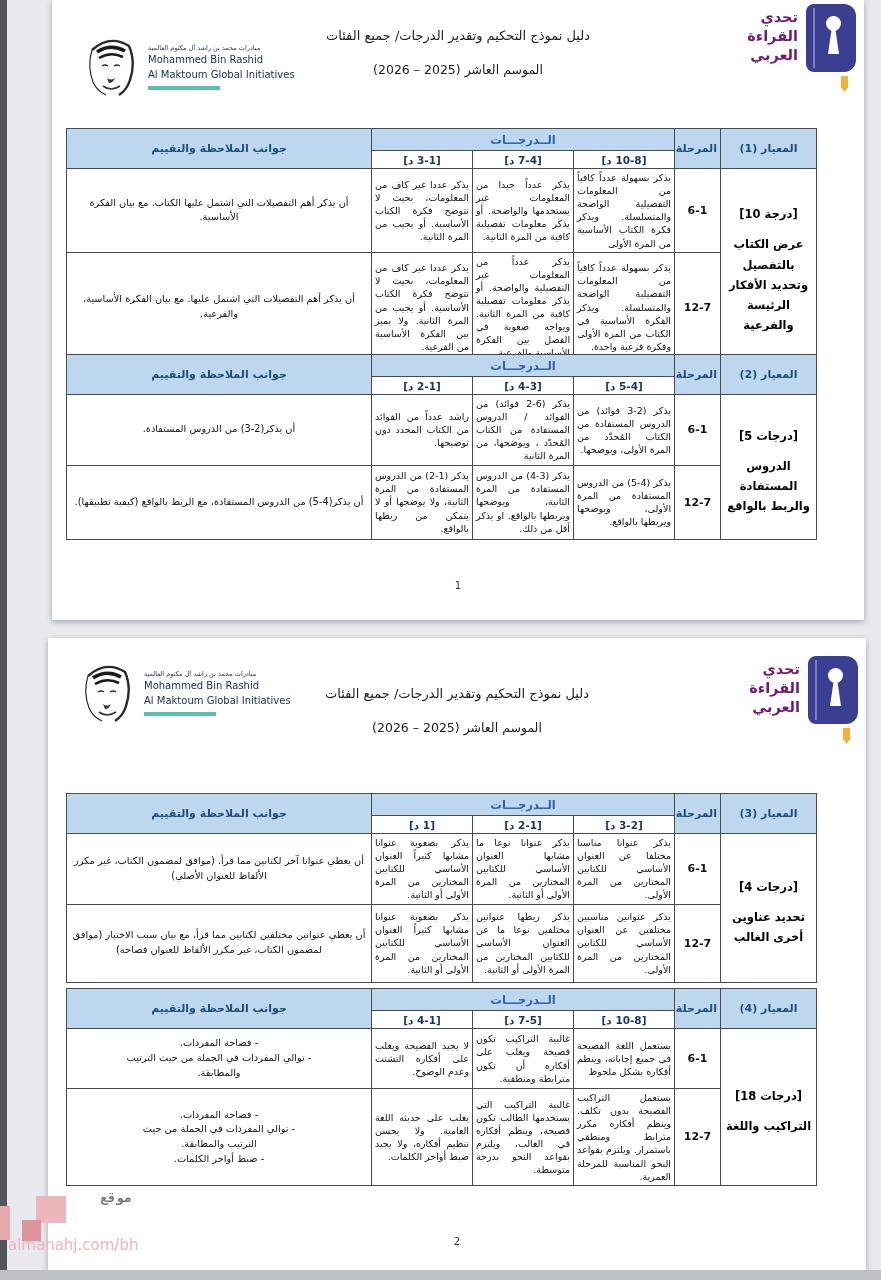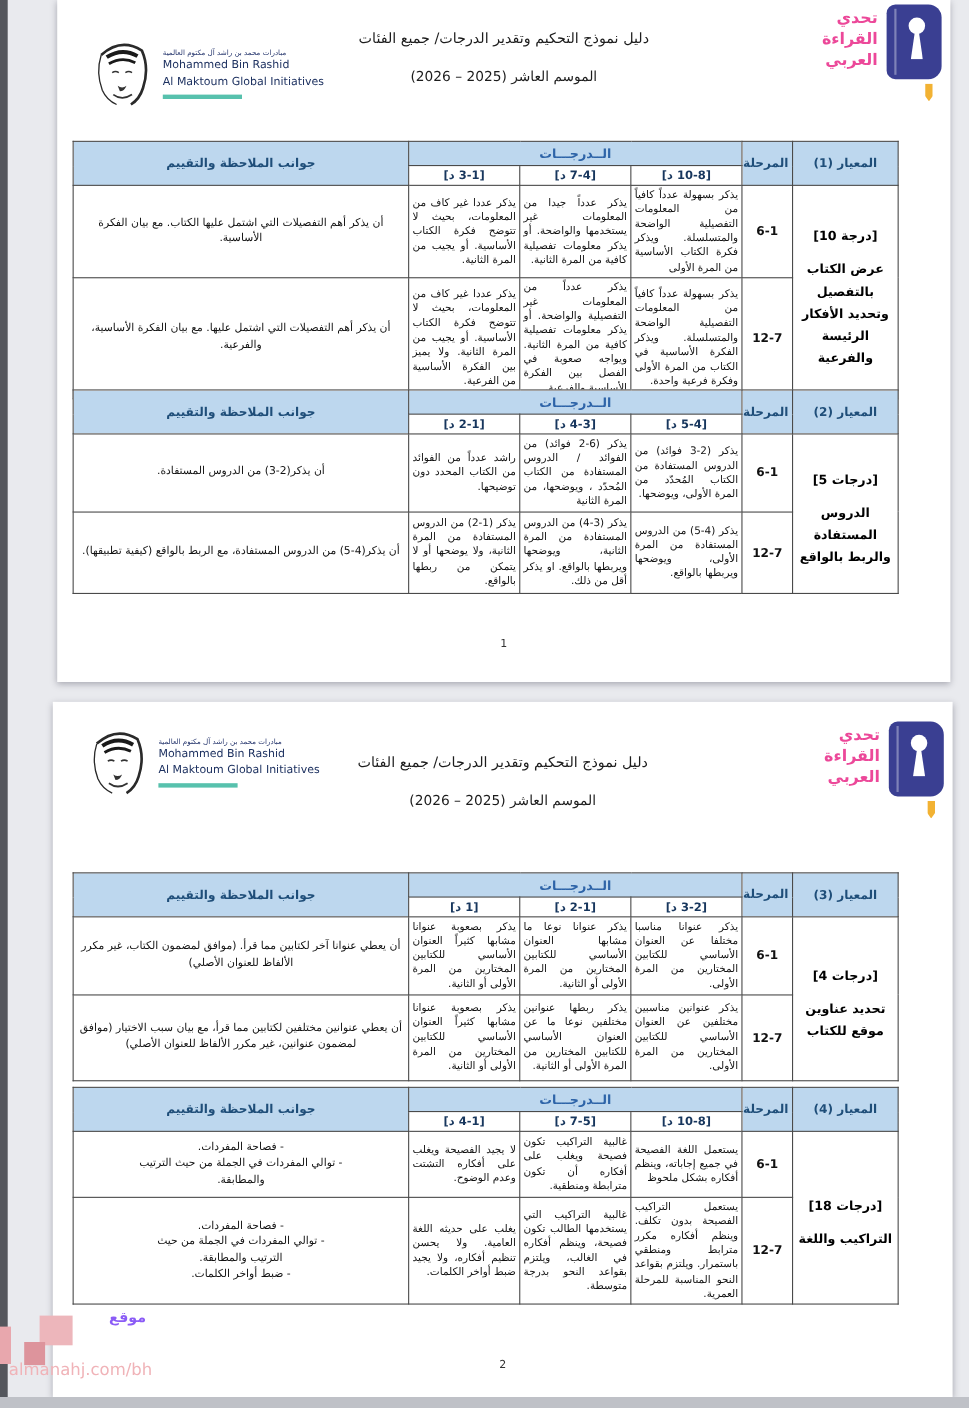--- a/index.html
+++ b/index.html
@@ -20,21 +20,21 @@
   .org-ar{font-size:6.5px;color:#27376e;direction:rtl;text-align:left;white-space:nowrap;}
   .org-en{font-size:10px;color:#1d3160;line-height:1.25;margin-top:2px;white-space:nowrap;}
   .teal-bar{width:72px;height:4px;background:#57c1ad;margin-top:5px;}
 
   .doc-title{position:absolute;left:0;width:100%;text-align:center;direction:rtl;
              font-size:13px;color:#1c1c1c;}
   .doc-title.l2{font-size:12.5px;}
 
   .challenge{position:absolute;width:130px;height:110px;}
   .cwords{position:absolute;right:60px;top:6px;text-align:right;direction:rtl;
-          color:#ec4899;font-weight:bold;font-size:14.5px;line-height:1.3;}
+          color:#701a75;font-weight:bold;font-size:14.5px;line-height:1.3;}
   .book{position:absolute;right:2px;top:2px;width:50px;height:68px;background:#3a3f92;
         border-radius:8px 12px 12px 8px;}
   .book .spine{position:absolute;left:7px;top:4px;bottom:4px;width:2px;background:rgba(255,255,255,.35);}
   .book .kh-circle{position:absolute;left:20px;top:12px;width:15px;height:15px;border-radius:50%;background:#fff;}
   .book .kh-stem{position:absolute;left:22px;top:26px;width:11px;height:24px;background:#fff;
         clip-path:polygon(32% 0,68% 0,100% 100%,0 100%);}
   .pencil{position:absolute;right:10px;top:74px;width:7px;height:16px;background:#f2b233;
         clip-path:polygon(0 0,100% 0,100% 70%,50% 100%,0 70%);}
 
   .portrait{width:58px;height:64px;}
@@ -54,21 +54,21 @@
   .crit-title{margin-top:13px;font-size:11.5px;font-weight:bold;line-height:1.75;}
 
   .page-num{position:absolute;left:0;width:100%;text-align:center;font-size:10px;color:#333;}
 
   
   .watermark{position:absolute;left:0;top:1192px;width:180px;height:78px;z-index:9;}
   .wm-sq1{position:absolute;left:36px;top:4px;width:30px;height:27px;background:#edb6bb;}
   .wm-sq2{position:absolute;left:22px;top:28px;width:19px;height:21px;background:#dd949c;}
   .wm-sq3{position:absolute;left:0;top:14px;width:10px;height:34px;background:#e8a7ad;}
   .wm-text{position:absolute;left:52px;top:0;width:128px;text-align:center;direction:rtl;}
-  .wm-word{display:block;font-size:13px;font-weight:bold;color:#8b5cf6;line-height:1.15;}
+  .wm-word{display:block;font-size:13px;font-weight:bold;color:#737373;line-height:1.15;font-family:Liberation Mono, monospace;}
   .wm-name{display:block;font-size:16.5px;font-weight:bold;color:#e4737e;line-height:1.2;}
   .wm-url{position:absolute;left:8px;top:44px;width:170px;text-align:left;
           font-size:15px;color:#f0b3b8;direction:ltr;}
 </style>
 </head>
 <body>
 
 <div class="edge-left"></div>
 
 <div class="page" id="page1">
@@ -249,34 +249,34 @@
       <th rowspan="2">جوانب الملاحظة والتقييم</th>
     </tr>
     <tr style="height:18px;">
       <th class="score-col">[3-2 د]</th>
       <th class="score-col">[2-1 د]</th>
       <th class="score-col">[1 د]</th>
     </tr>
     <tr style="height:62px;">
       <td class="crit" rowspan="2">
         <div class="pts">[4 درجات]</div>
-        <div class="crit-title">تحديد عناوين موقع للكتاب</div>
+        <div class="crit-title">تحديد عناوين أخرى الغالب</div>
       </td>
       <td class="stage">6-1</td>
       <td class="desc">يذكر عنوانا مناسبا مختلفا عن العنوان الأساسي للكتابين المختارين من المرة الأولى.</td>
       <td class="desc">يذكر عنوانا نوعا ما مشابها العنوان الأساسي للكتابين المختارين من المرة الأولى أو الثانية.</td>
       <td class="desc">يذكر بصعوبة عنوانا مشابها كثيراً العنوان الأساسي للكتابين المختارين من المرة الأولى أو الثانية.</td>
       <td class="obs">أن يعطي عنوانا آخر لكتابين مما قرأ. (موافق لمضمون الكتاب، غير مكرر الألفاظ للعنوان الأصلي)</td>
     </tr>
     <tr style="height:78px;">
       <td class="stage">12-7</td>
       <td class="desc">يذكر عنوانين مناسبين مختلفين عن العنوان الأساسي للكتابين المختارين من المرة الأولى.</td>
       <td class="desc">يذكر ربطها عنوانين مختلفين نوعا ما عن العنوان الأساسي للكتابين المختارين من المرة الأولى أو الثانية.</td>
       <td class="desc">يذكر بصعوبة عنوانا مشابها كثيراً العنوان الأساسي للكتابين المختارين من المرة الأولى أو الثانية.</td>
-      <td class="obs">أن يعطي عنوانين مختلفين لكتابين مما قرأ، مع بيان سبب الاختيار (موافق لمضمون عنوانين، غير مكرر الألفاظ للعنوان الأصلي)</td>
+      <td class="obs">أن يعطي عنوانين مختلفين لكتابين مما قرأ، مع بيان سبب الاختيار (موافق لمضمون الكتاب، غير مكرر الألفاظ للعنوان فصاحة)</td>
     </tr>
   </tbody>
     </table>
 
   <table class="rubric" style="left:18px;top:350px;">
     <colgroup>
         <col style="width:96px">
         <col style="width:46px">
         <col style="width:101px">
         <col style="width:101px">

